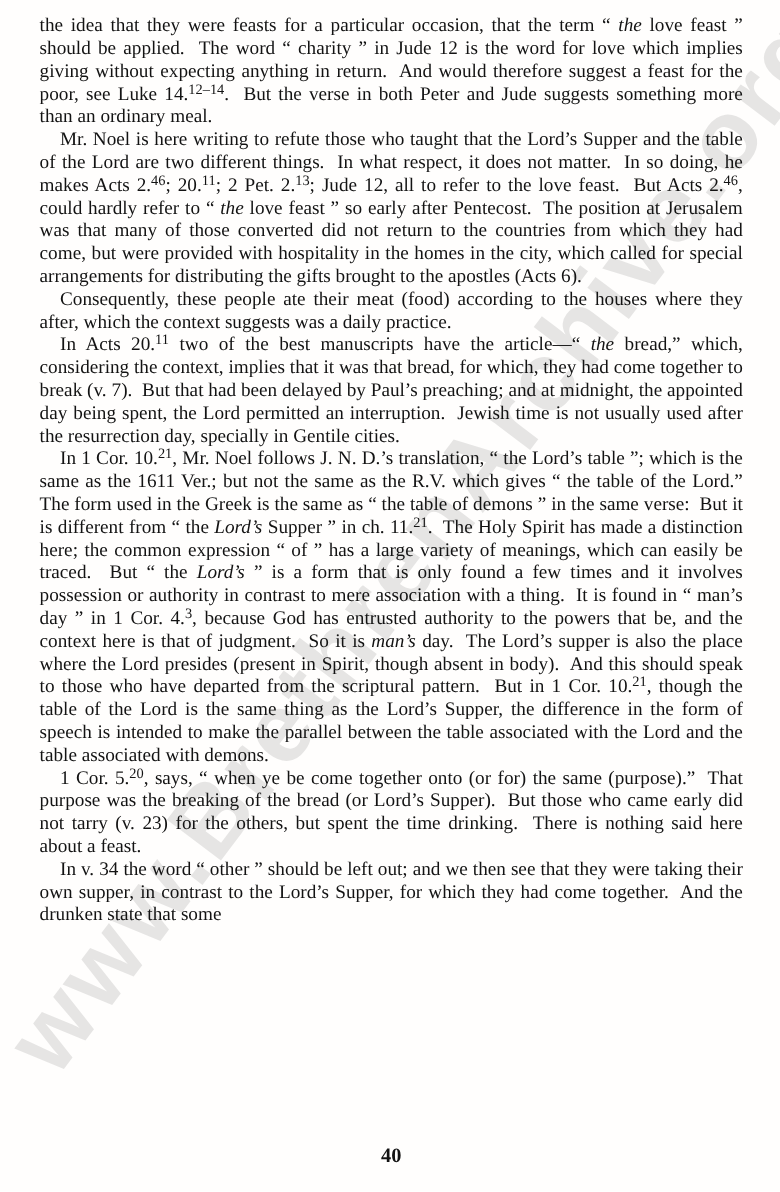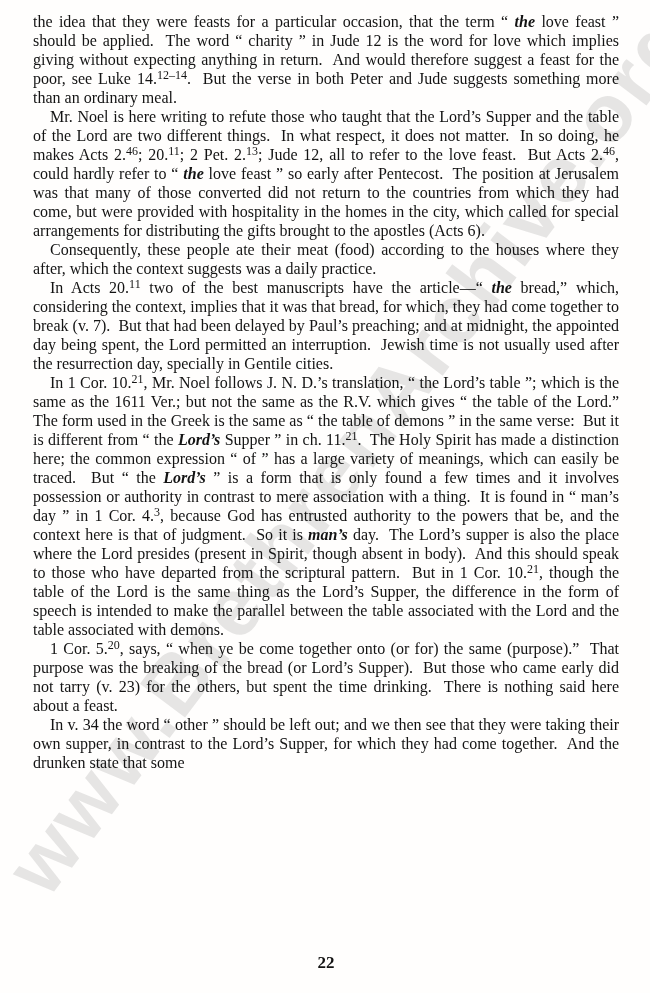--- a/index.html
+++ b/index.html
@@ -46,21 +46,20 @@
   p.para {
     margin: 0;
     padding: 0;
     white-space: pre-wrap;
   }
   p.para.indent {
     text-indent: 17px;
   }
   .text-block i {
     font-style: italic;
-    font-weight: bold;
   }
   .text-block sup {
     font-size: 12px;
     line-height: 0;
     vertical-align: baseline;
     position: relative;
     top: -5px;
     letter-spacing: 0;
   }
   .page-number {
@@ -83,14 +82,14 @@
   <div class="text-block">
       <p class="para"><span>the idea that they were feasts for a particular occasion, that the term “ </span><i>the</i><span> love feast ” should be applied.  The word “ charity ” in Jude 12 is the word for love which implies giving without expecting anything in return.  And would therefore suggest a feast for the poor, see Luke 14.</span><sup>12–14</sup><span>.  But the verse in both Peter and Jude suggests something more than an ordinary meal.</span></p>
       <p class="para indent"><span>Mr. Noel is here writing to refute those who taught that the Lord’s Supper and the table of the Lord are two different things.  In what respect, it does not matter.  In so doing, he makes Acts 2.</span><sup>46</sup><span>; 20.</span><sup>11</sup><span>; 2 Pet. 2.</span><sup>13</sup><span>; Jude 12, all to refer to the love feast.  But Acts 2.</span><sup>46</sup><span>, could hardly refer to “ </span><i>the</i><span> love feast ” so early after Pentecost.  The position at Jerusalem was that many of those converted did not return to the countries from which they had come, but were provided with hospitality in the homes in the city, which called for special arrangements for distributing the gifts brought to the apostles (Acts 6).</span></p>
       <p class="para indent"><span>Consequently, these people ate their meat (food) according to the houses where they after, which the context suggests was a daily practice.</span></p>
       <p class="para indent"><span>In Acts 20.</span><sup>11</sup><span> two of the best manuscripts have the article—“ </span><i>the</i><span> bread,” which, considering the context, implies that it was that bread, for which, they had come together to break (v. 7).  But that had been delayed by Paul’s preaching; and at midnight, the appointed day being spent, the Lord permitted an interruption.  Jewish time is not usually used after the resurrection day, specially in Gentile cities.</span></p>
       <p class="para indent"><span>In 1 Cor. 10.</span><sup>21</sup><span>, Mr. Noel follows J. N. D.’s translation, “ the Lord’s table ”; which is the same as the 1611 Ver.; but not the same as the R.V. which gives “ the table of the Lord.”  The form used in the Greek is the same as “ the table of demons ” in the same verse:  But it is different from “ the </span><i>Lord’s</i><span> Supper ” in ch. 11.</span><sup>21</sup><span>.  The Holy Spirit has made a distinction here; the common expression “ of ” has a large variety of meanings, which can easily be traced.  But “ the </span><i>Lord’s</i><span> ” is a form that is only found a few times and it involves possession or authority in contrast to mere association with a thing.  It is found in “ man’s day ” in 1 Cor. 4.</span><sup>3</sup><span>, because God has entrusted authority to the powers that be, and the context here is that of judgment.  So it is </span><i>man’s</i><span> day.  The Lord’s supper is also the place where the Lord presides (present in Spirit, though absent in body).  And this should speak to those who have departed from the scriptural pattern.  But in 1 Cor. 10.</span><sup>21</sup><span>, though the table of the Lord is the same thing as the Lord’s Supper, the difference in the form of speech is intended to make the parallel between the table associated with the Lord and the table associated with demons.</span></p>
       <p class="para indent"><span>1 Cor. 5.</span><sup>20</sup><span>, says, “ when ye be come together onto (or for) the same (purpose).”  That purpose was the breaking of the bread (or Lord’s Supper).  But those who came early did not tarry (v. 23) for the others, but spent the time drinking.  There is nothing said here about a feast.</span></p>
       <p class="para indent"><span>In v. 34 the word “ other ” should be left out; and we then see that they were taking their own supper, in contrast to the Lord’s Supper, for which they had come together.  And the drunken state that some</span></p>
     </div>
 
-  <div class="page-number">22</div>
+  <div class="page-number">40</div>
 </div>
 
 </body></html>

